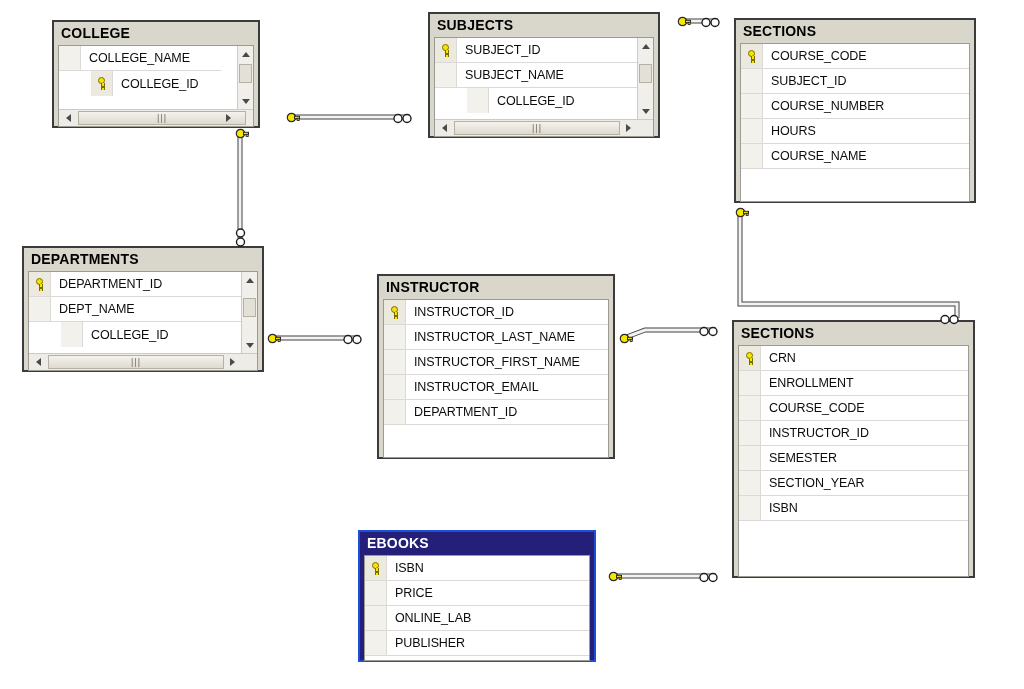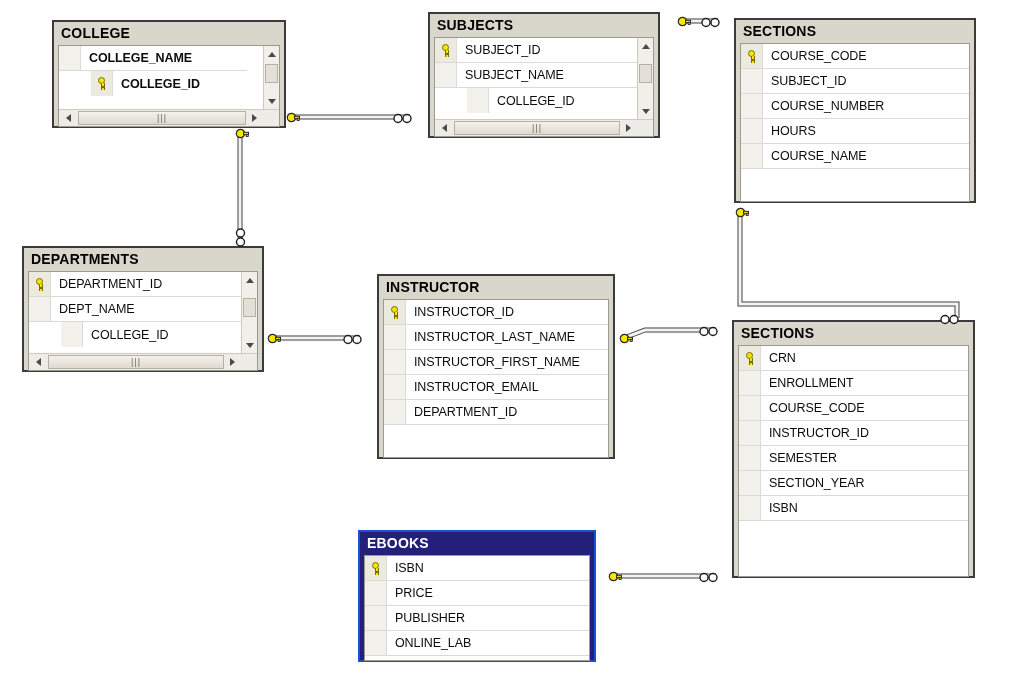--- a/index.html
+++ b/index.html
@@ -257,24 +257,24 @@
       <path d="M 272,338 L 360,338" stroke="#f4f3f0" stroke-width="3" fill="none"></path>
       <path d="M 624,338 L 645,330 L 716,330" stroke="#45454a" stroke-width="5" fill="none"></path>
       <path d="M 624,338 L 645,330 L 716,330" stroke="#f4f3f0" stroke-width="3" fill="none"></path>
       <path d="M 740,212 L 740,304 L 957,304 L 957,318" stroke="#45454a" stroke-width="5" fill="none"></path>
       <path d="M 740,212 L 740,304 L 957,304 L 957,318" stroke="#f4f3f0" stroke-width="3" fill="none"></path>
       <path d="M 613,576 L 716,576" stroke="#45454a" stroke-width="5" fill="none"></path>
       <path d="M 613,576 L 716,576" stroke="#f4f3f0" stroke-width="3" fill="none"></path>
     </svg>
 
   <div id="entities">
-      <div class="entity" style="left: 52px; top: 20px; width: 234px; height: 108px;">
+      <div class="entity" style="left: 52px; top: 20px; width: 208px; height: 108px;">
         <div class="ent-title">COLLEGE</div>
         <div class="grid-wrap" style="height: 82px;">
-          <div class="rows" style="margin-right: 32px; font-weight: bold;">
+          <div class="rows" style="margin-right: 32px;">
             <div class="row">
               <div class="gutter"></div>
               <div class="colname">COLLEGE_NAME</div>
             </div>
             <div class="row">
               <div class="gutter pk">
                 <span class="keyicon">
                   <span class="kbow"></span>
                   <span class="kstem"></span>
                   <span class="ktooth"></span>
@@ -527,25 +527,25 @@
                 </span>
               </div>
               <div class="colname">ISBN</div>
             </div>
             <div class="row">
               <div class="gutter"></div>
               <div class="colname">PRICE</div>
             </div>
             <div class="row">
               <div class="gutter"></div>
+              <div class="colname">ONLINE_LAB</div>
+            </div>
+            <div class="row">
+              <div class="gutter"></div>
               <div class="colname">PUBLISHER</div>
-            </div>
-            <div class="row">
-              <div class="gutter"></div>
-              <div class="colname">ONLINE_LAB</div>
             </div>
             <div class="row empty">
               <div class="gutter"></div>
               <div class="colname"></div>
             </div>
           </div>
         </div>
       </div>
     </div>
 

